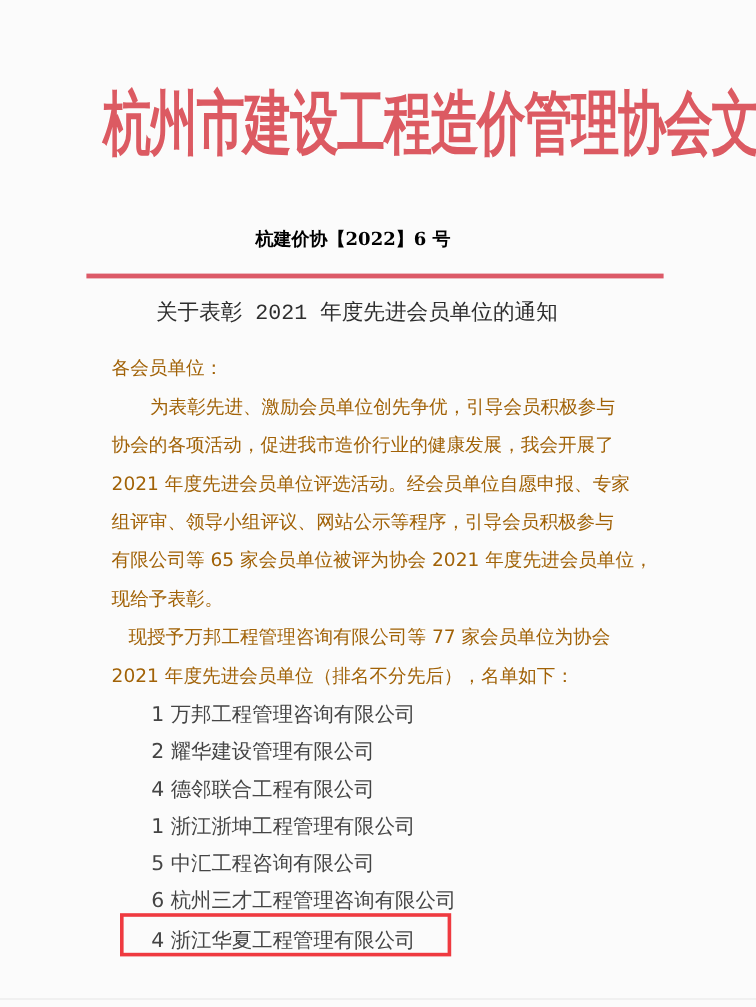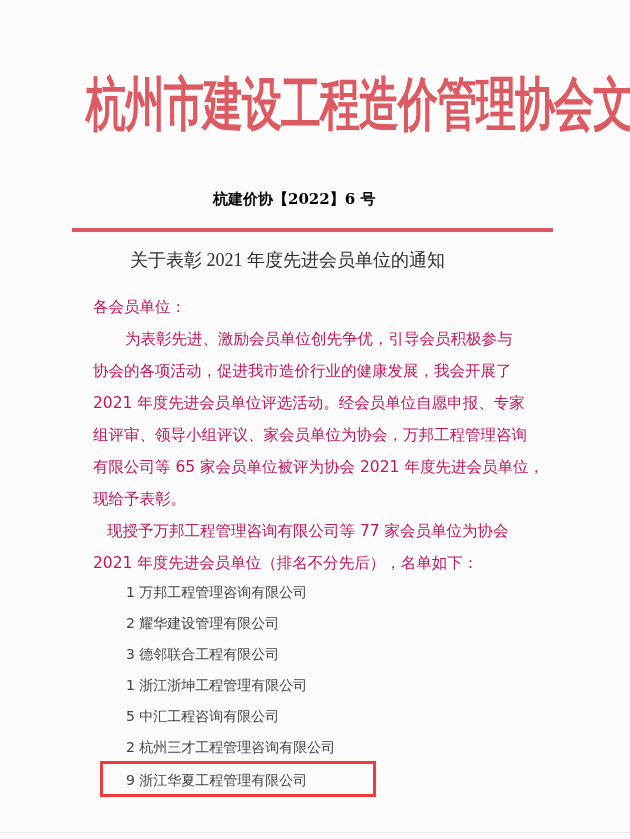--- a/index.html
+++ b/index.html
@@ -15,52 +15,52 @@
   }
   .doc-number {
     position:absolute; left:213px; top:190px; font-size:15px; font-weight:bold; color:#000000;
     font-family:"DejaVu Serif", serif; white-space:nowrap;
   }
   .red-rule {
     position:absolute; left:72px; top:228px; width:481px; height:4px; background:#dc5a68;
   }
   .notice-title {
     position:absolute; left:130px; top:248px; font-size:18px; color:#2e2e2e; white-space:nowrap;
-    font-family:Liberation Serif, serif;
+    font-family:Liberation Mono, monospace;
   }
-  .line { position:absolute; left:93px; font-size:15.5px; color:#be185d; white-space:nowrap;
+  .line { position:absolute; left:93px; font-size:15.5px; color:#a16207; white-space:nowrap;
     font-family:"DejaVu Sans", "Liberation Sans", sans-serif; }
-  .list-item { position:absolute; left:126px; font-size:14px; color:#444; white-space:nowrap;
+  .list-item { position:absolute; left:126px; font-size:17px; color:#444; white-space:nowrap;
     font-family:"DejaVu Sans", "Liberation Sans", sans-serif;text-align:center; }
   .highlight-box {
     position:absolute; left:100px; top:761px; width:276px; height:36px;
     border:3px solid #ef3a40; box-sizing:border-box;
   }
   .bottom-edge { position:absolute; left:0; top:832px; width:630px; height:1px; background:#e8e8e8; }
 </style>
 </head>
 <body>
 
 <div class="header-title">杭州市建设工程造价管理协会文件</div>
 <div class="doc-number">杭建价协【2022】6 号</div>
 <div class="red-rule"></div>
 <div class="notice-title">关于表彰 2021 年度先进会员单位的通知</div>
 
 <div class="line" style="top:297px;">各会员单位：</div>
 <div class="line" style="left:125px; top:329px;">为表彰先进、激励会员单位创先争优，引导会员积极参与</div>
 <div class="line" style="top:361px;">协会的各项活动，促进我市造价行业的健康发展，我会开展了</div>
 <div class="line" style="top:393px;">2021 年度先进会员单位评选活动。经会员单位自愿申报、专家</div>
-<div class="line" style="top:425px;">组评审、领导小组评议、家会员单位为协会，万邦工程管理咨询</div>
+<div class="line" style="top:425px;">组评审、领导小组评议、网站公示等程序，引导会员积极参与</div>
 <div class="line" style="top:457px;">有限公司等 65 家会员单位被评为协会 2021 年度先进会员单位，</div>
 <div class="line" style="top:489px;">现给予表彰。</div>
 <div class="line" style="left:107px; top:521px;">现授予万邦工程管理咨询有限公司等 77 家会员单位为协会</div>
 <div class="line" style="top:553px;">2021 年度先进会员单位（排名不分先后），名单如下：</div>
 
 <div class="list-item" style="top:584px;">1 万邦工程管理咨询有限公司</div>
 <div class="list-item" style="top:615px;">2 耀华建设管理有限公司</div>
-<div class="list-item" style="top:646px;">3 德邻联合工程有限公司</div>
+<div class="list-item" style="top:646px;">4 德邻联合工程有限公司</div>
 <div class="list-item" style="top:677px;">1 浙江浙坤工程管理有限公司</div>
 <div class="list-item" style="top:708px;">5 中汇工程咨询有限公司</div>
-<div class="list-item" style="top:739px;">2 杭州三才工程管理咨询有限公司</div>
+<div class="list-item" style="top:739px;">6 杭州三才工程管理咨询有限公司</div>
 <div class="highlight-box"></div>
-<div class="list-item" style="top:772px;">9 浙江华夏工程管理有限公司</div>
+<div class="list-item" style="top:772px;">4 浙江华夏工程管理有限公司</div>
 
 <div class="bottom-edge"></div>
 
 </body></html>

